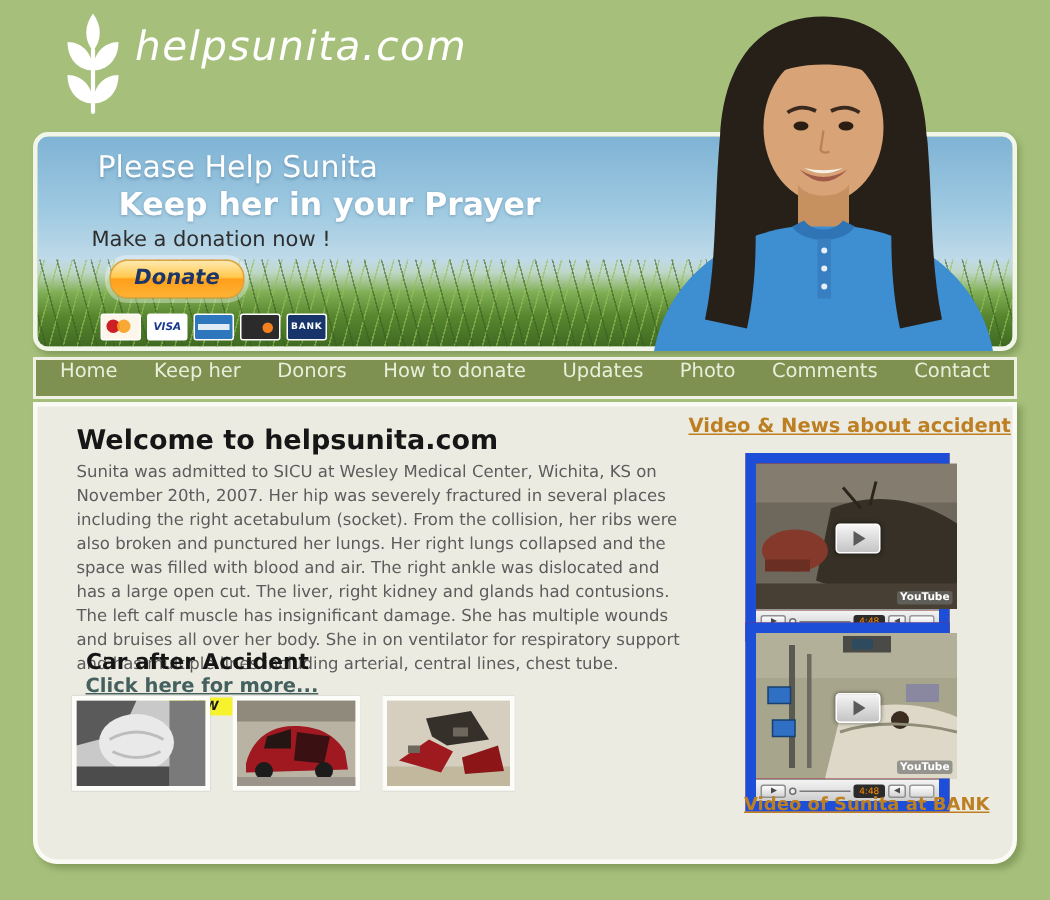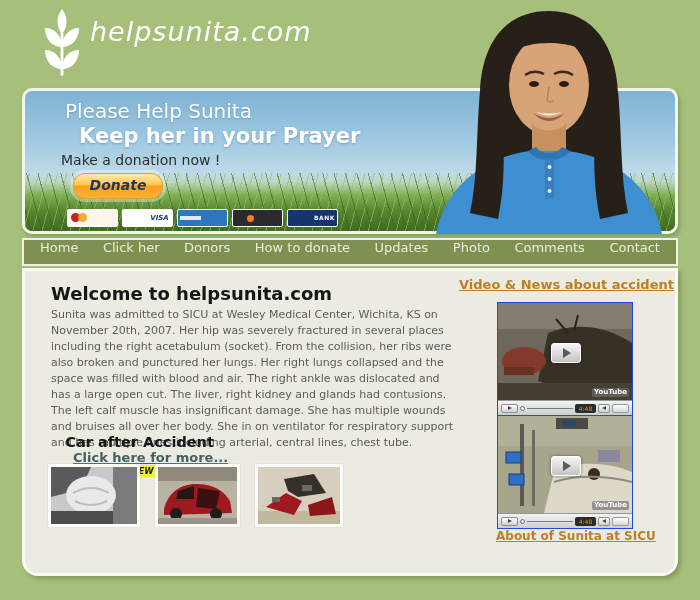--- a/index.html
+++ b/index.html
@@ -22,21 +22,21 @@
       repeating-linear-gradient(105deg, rgba(150,190,90,0) 0 4px, rgba(150,190,90,.6) 4px 5px, rgba(150,190,90,0) 5px 9px),
       linear-gradient(to top,#3f6a22 0%,#58862f 35%,#7fae55 62%,rgba(170,200,130,.35) 85%,rgba(200,220,180,0) 100%);}
   .headline1{position:absolute;left:40px;top:8px;color:#fff;font-size:20px;font-weight:400;text-shadow:0 1px 2px rgba(40,80,110,.35);}
   .headline2{position:absolute;left:54px;top:33px;color:#fff;font-size:21px;font-weight:600;text-shadow:0 1px 2px rgba(40,80,110,.35);}
   .donate-prompt{position:absolute;left:36px;top:61px;color:#2e2e2e;font-size:14px;}
   .donate-btn{position:absolute;left:48px;top:82px;width:88px;height:24px;border:1px solid #e0a23c;border-radius:12px;
     background:linear-gradient(to bottom,#ffe9b0 0%,#ffc84d 45%,#ff9f1a 50%,#fdb234 100%);
     color:#1d3667;font-size:14px;font-weight:bold;font-style:italic;text-align:center;line-height:22px;cursor:pointer;
     box-shadow:0 0 0 3px rgba(255,255,255,.35);}
   .cards{position:absolute;left:42px;top:118px;display:flex;gap:4px;}
-  .card{width:25px;height:16px;border:1px solid #fff;border-radius:2px;position:relative;overflow:hidden;padding-left:24px;}
+  .card{width:25px;height:16px;border:1px solid #fff;border-radius:2px;position:relative;overflow:hidden;}
   .card-mc{background:#fdf6ea;}
   .card-mc .c1{position:absolute;left:3px;top:3px;width:9px;height:9px;border-radius:50%;background:#cc2026;}
   .card-mc .c2{position:absolute;left:10px;top:3px;width:9px;height:9px;border-radius:50%;background:#f7a021;opacity:.9;}
   .card-visa{background:#ffffff;color:#1a3a8f;font-size:7px;font-weight:bold;font-style:italic;text-align:center;line-height:16px;}
   .card-amex{background:#2e77bc;}
   .card-amex::after{content:"";position:absolute;left:2px;top:6px;width:21px;height:4px;background:rgba(255,255,255,.85);}
   .card-disc{background:#2b2b2b;}
   .card-disc::after{content:"";position:absolute;left:14px;top:5px;width:7px;height:7px;border-radius:50%;background:#f48120;}
   .card-bank{background:#17356b;color:#ffffff;font-size:6px;font-weight:bold;text-align:center;line-height:16px;letter-spacing:.5px;}
 
@@ -50,28 +50,28 @@
   .nav a{color:#e9efda;font-size:13px;text-decoration:none;cursor:pointer;}
 
   
   .content{position:absolute;left:22px;top:268px;width:656px;height:308px;box-sizing:border-box;z-index:2;
     background:#ebebe2;border:3px solid #fbfbf6;border-radius:0 0 16px 16px;
     box-shadow:3px 3px 4px rgba(95,115,55,.45);}
   .welcome{position:absolute;left:26px;top:12px;font-size:18px;font-weight:bold;color:#161616;}
   .intro{position:absolute;left:26px;top:36px;width:404px;font-size:11px;line-height:16px;color:#5c5c5c;}
   .car-row{position:absolute;left:26px;top:163px;display:flex;align-items:center;flex-direction:column;}
   .car-heading{font-size:14.5px;font-weight:bold;color:#161616;}
-  .car-more{margin-left:22px;font-size:13px;font-weight:bold;color:#44605f;text-decoration:underline;cursor:pointer;}
+  .car-more{margin-left:6px;font-size:13px;font-weight:bold;color:#44605f;text-decoration:underline;cursor:pointer;}
   .new-badge{margin-left:6px;background:#f6f32e;color:#1a1a1a;font-size:8.5px;font-weight:bold;font-style:italic;padding:1px 11px;}
   .thumbs{position:absolute;left:23px;top:193px;display:flex;gap:15px;}
   .thumb{border:3px solid #fcfcf8;box-shadow:0 0 1px #bbb;cursor:pointer;font-size:0;}
 
   
   .video-news{position:absolute;left:434px;top:6px;font-size:13px;font-weight:600;color:#bd7f21;text-decoration:underline;cursor:pointer;}
-  .player{position:absolute;width:136px;border:1px solid #1d4ed8;background:#b91c1c;box-sizing:border-box;}
+  .player{position:absolute;width:136px;border:7px solid #1d4ed8;background:#b91c1c;box-sizing:border-box;}
   .player1{left:472px;top:31px;}
   .player2{left:472px;top:144px;}
   .vimg{position:relative;width:134px;height:97px;font-size:0;}
   .play-badge{position:absolute;left:53px;top:40px;width:28px;height:18px;border-radius:3px;
     background:linear-gradient(#f5f5f5,#c4c4c4);border:1px solid #fff;box-shadow:0 0 3px rgba(0,0,0,.5);
     display:flex;align-items:center;justify-content:center;cursor:pointer;}
   .play-tri{width:0;height:0;border-left:8px solid #5b5b5b;border-top:5px solid transparent;border-bottom:5px solid transparent;margin-left:2px;}
   .yt-mark{position:absolute;right:3px;bottom:3px;font-size:7px;font-weight:bold;color:#fff;
     background:rgba(110,110,110,.65);padding:0 2px;border-radius:2px;line-height:9px;}
   .vbar{height:14px;background:linear-gradient(#f4f4f4,#cdcdcd);border-top:1px solid #979797;
@@ -142,21 +142,21 @@
     <rect x="125" y="154" width="9" height="40" fill="#377fc0"></rect>
     <circle cx="129.5" cy="162" r="2" fill="#e8eef5"></circle>
     <circle cx="129.5" cy="174" r="2" fill="#e8eef5"></circle>
     <circle cx="129.5" cy="186" r="2" fill="#e8eef5"></circle>
     <path d="M60,86 C56,130 58,170 50,208 L78,214 C86,176 84,140 82,100 Z" fill="#262019"></path>
     <path d="M198,86 C202,130 200,170 208,208 L180,214 C172,176 174,140 176,100 Z" fill="#262019"></path>
   </svg>
 
   <div class="nav">
     <a>Home</a>
-    <a>Click her</a>
+    <a>Keep her</a>
     <a>Donors</a>
     <a>How to donate</a>
     <a>Updates</a>
     <a>Photo</a>
     <a>Comments</a>
     <a>Contact</a>
   </div>
 
   <div class="content">
     <div class="welcome">Welcome to helpsunita.com</div>
@@ -264,16 +264,16 @@
         <span class="vknob"></span>
         <span class="vtrack"></span>
         <span class="vtime">4:48</span>
         <span class="vvol">
             <span class="spk"></span>
           </span>
         <span class="vmenu"></span>
       </div>
     </div>
 
-    <a class="sicu-link">About of Sunita at SICU</a>
+    <a class="sicu-link">Video of Sunita at BANK</a>
   </div>
 
 </div>
 
 </body></html>

